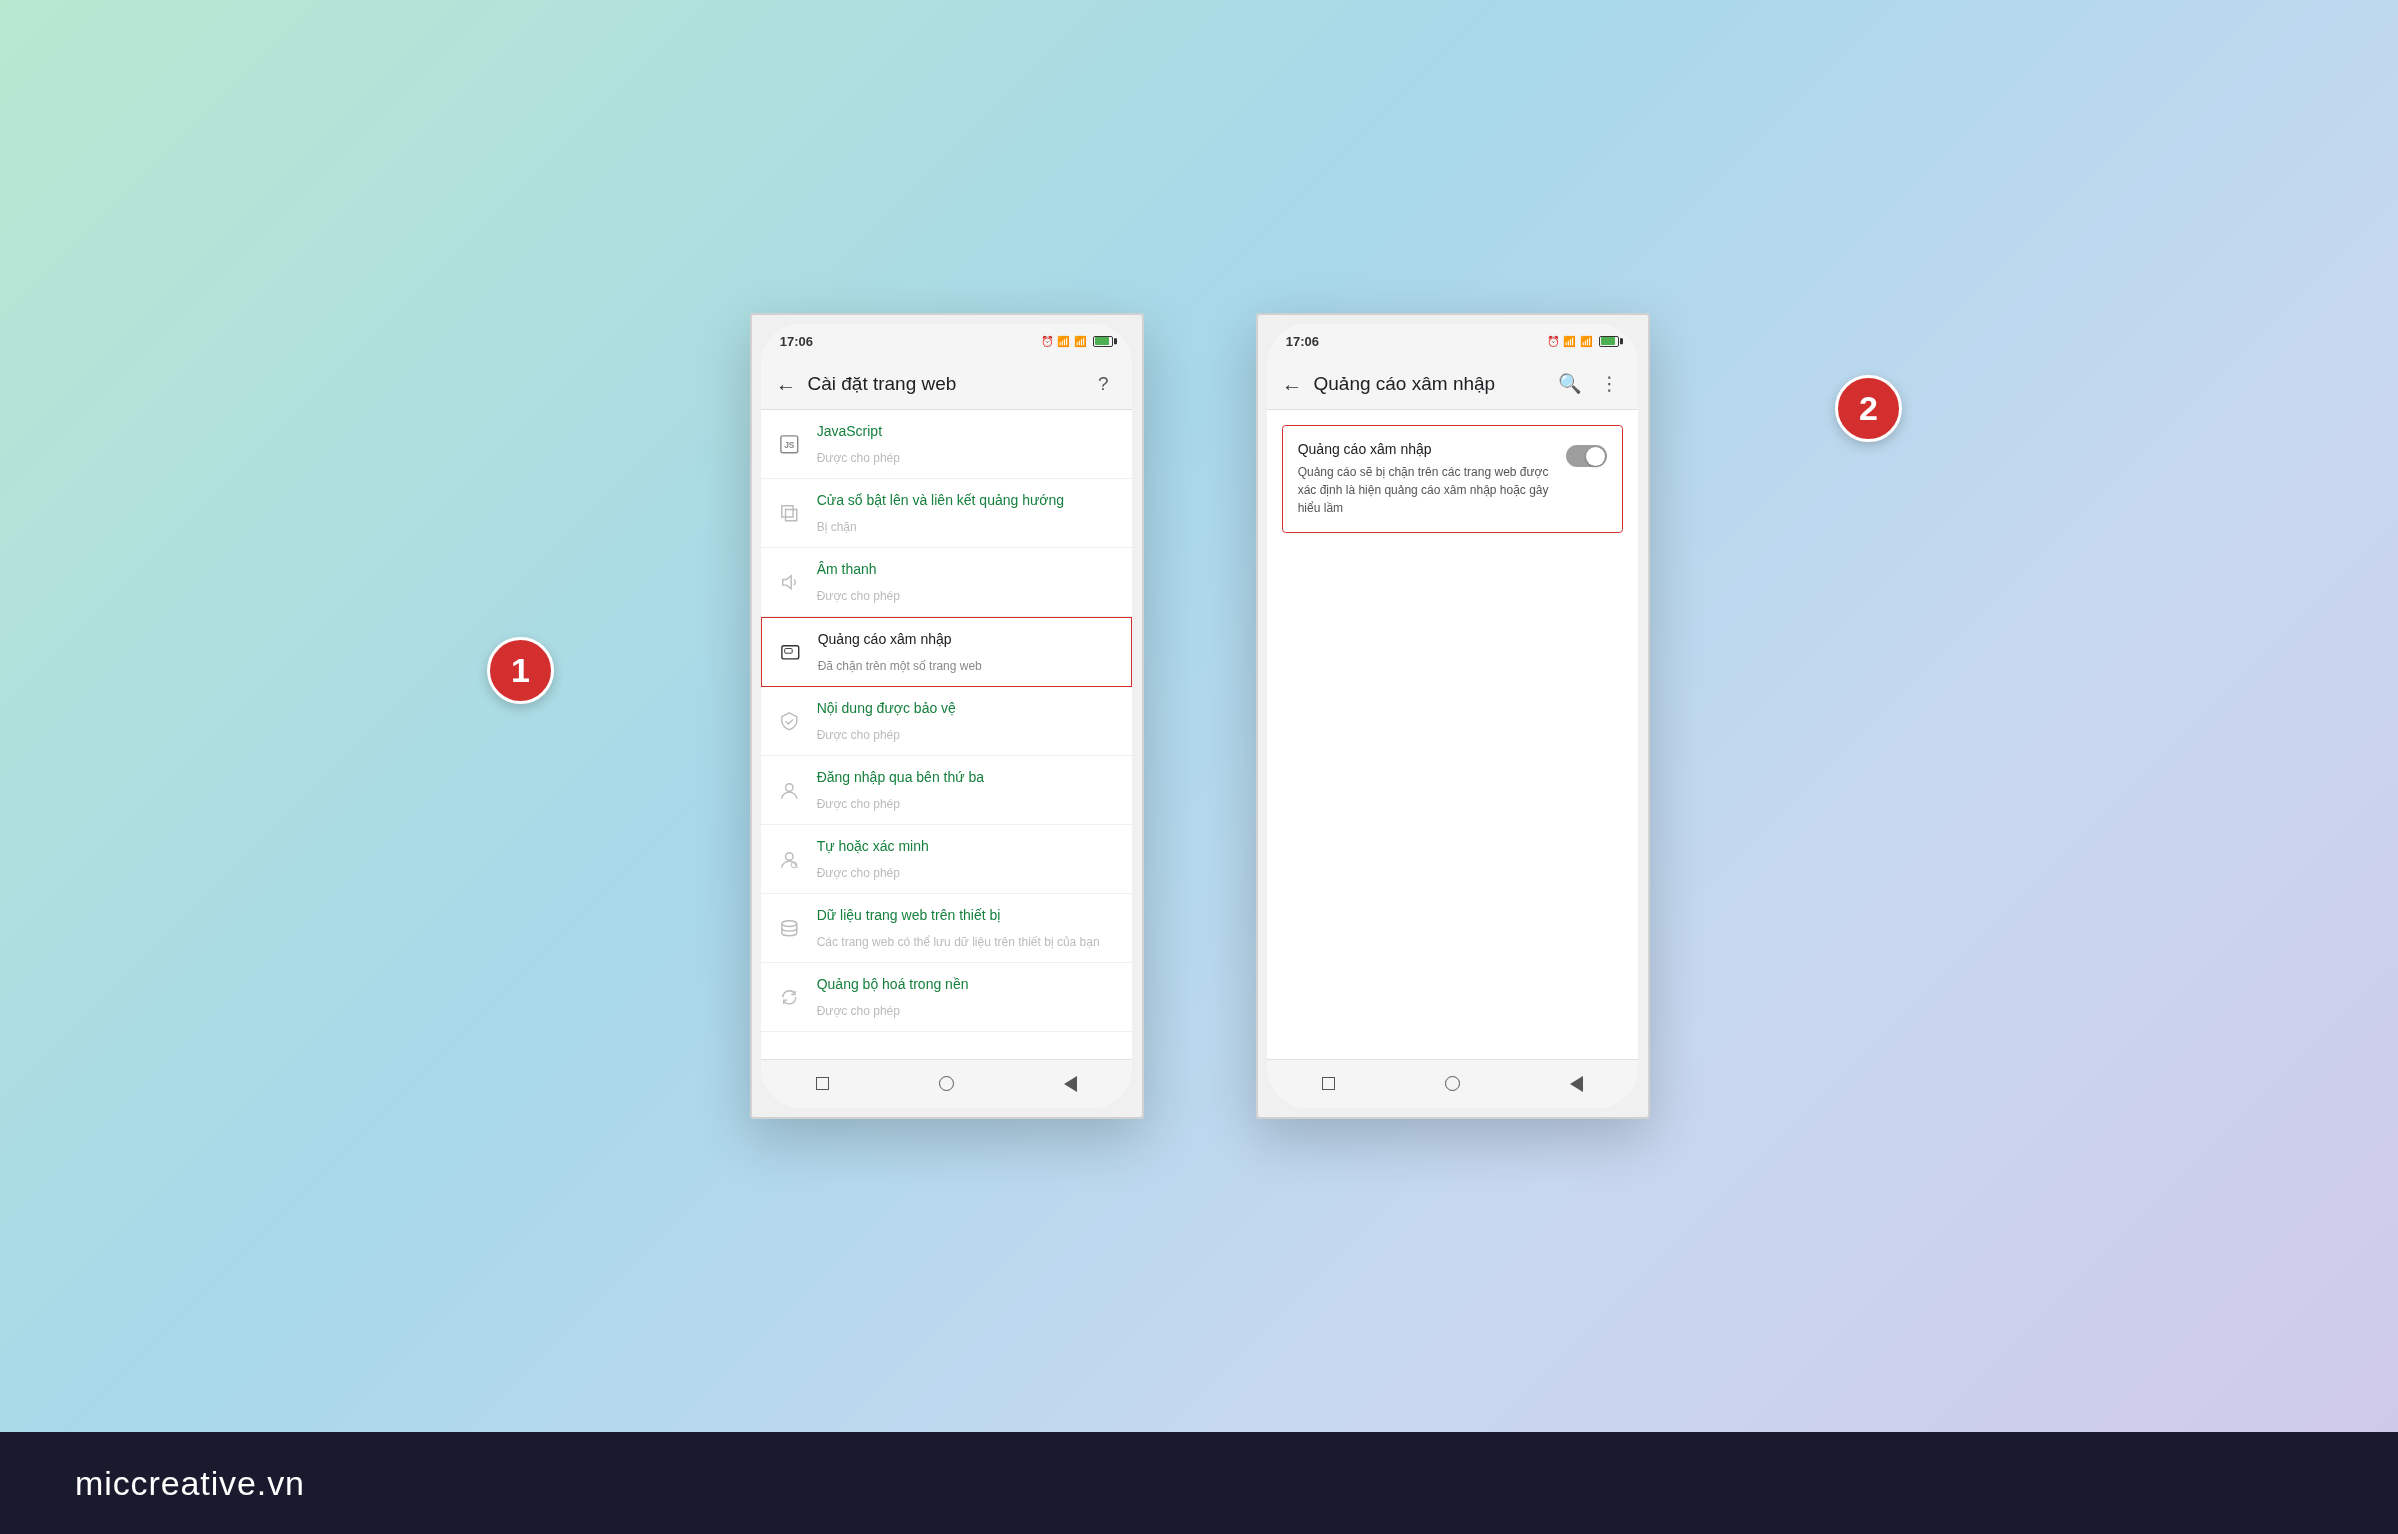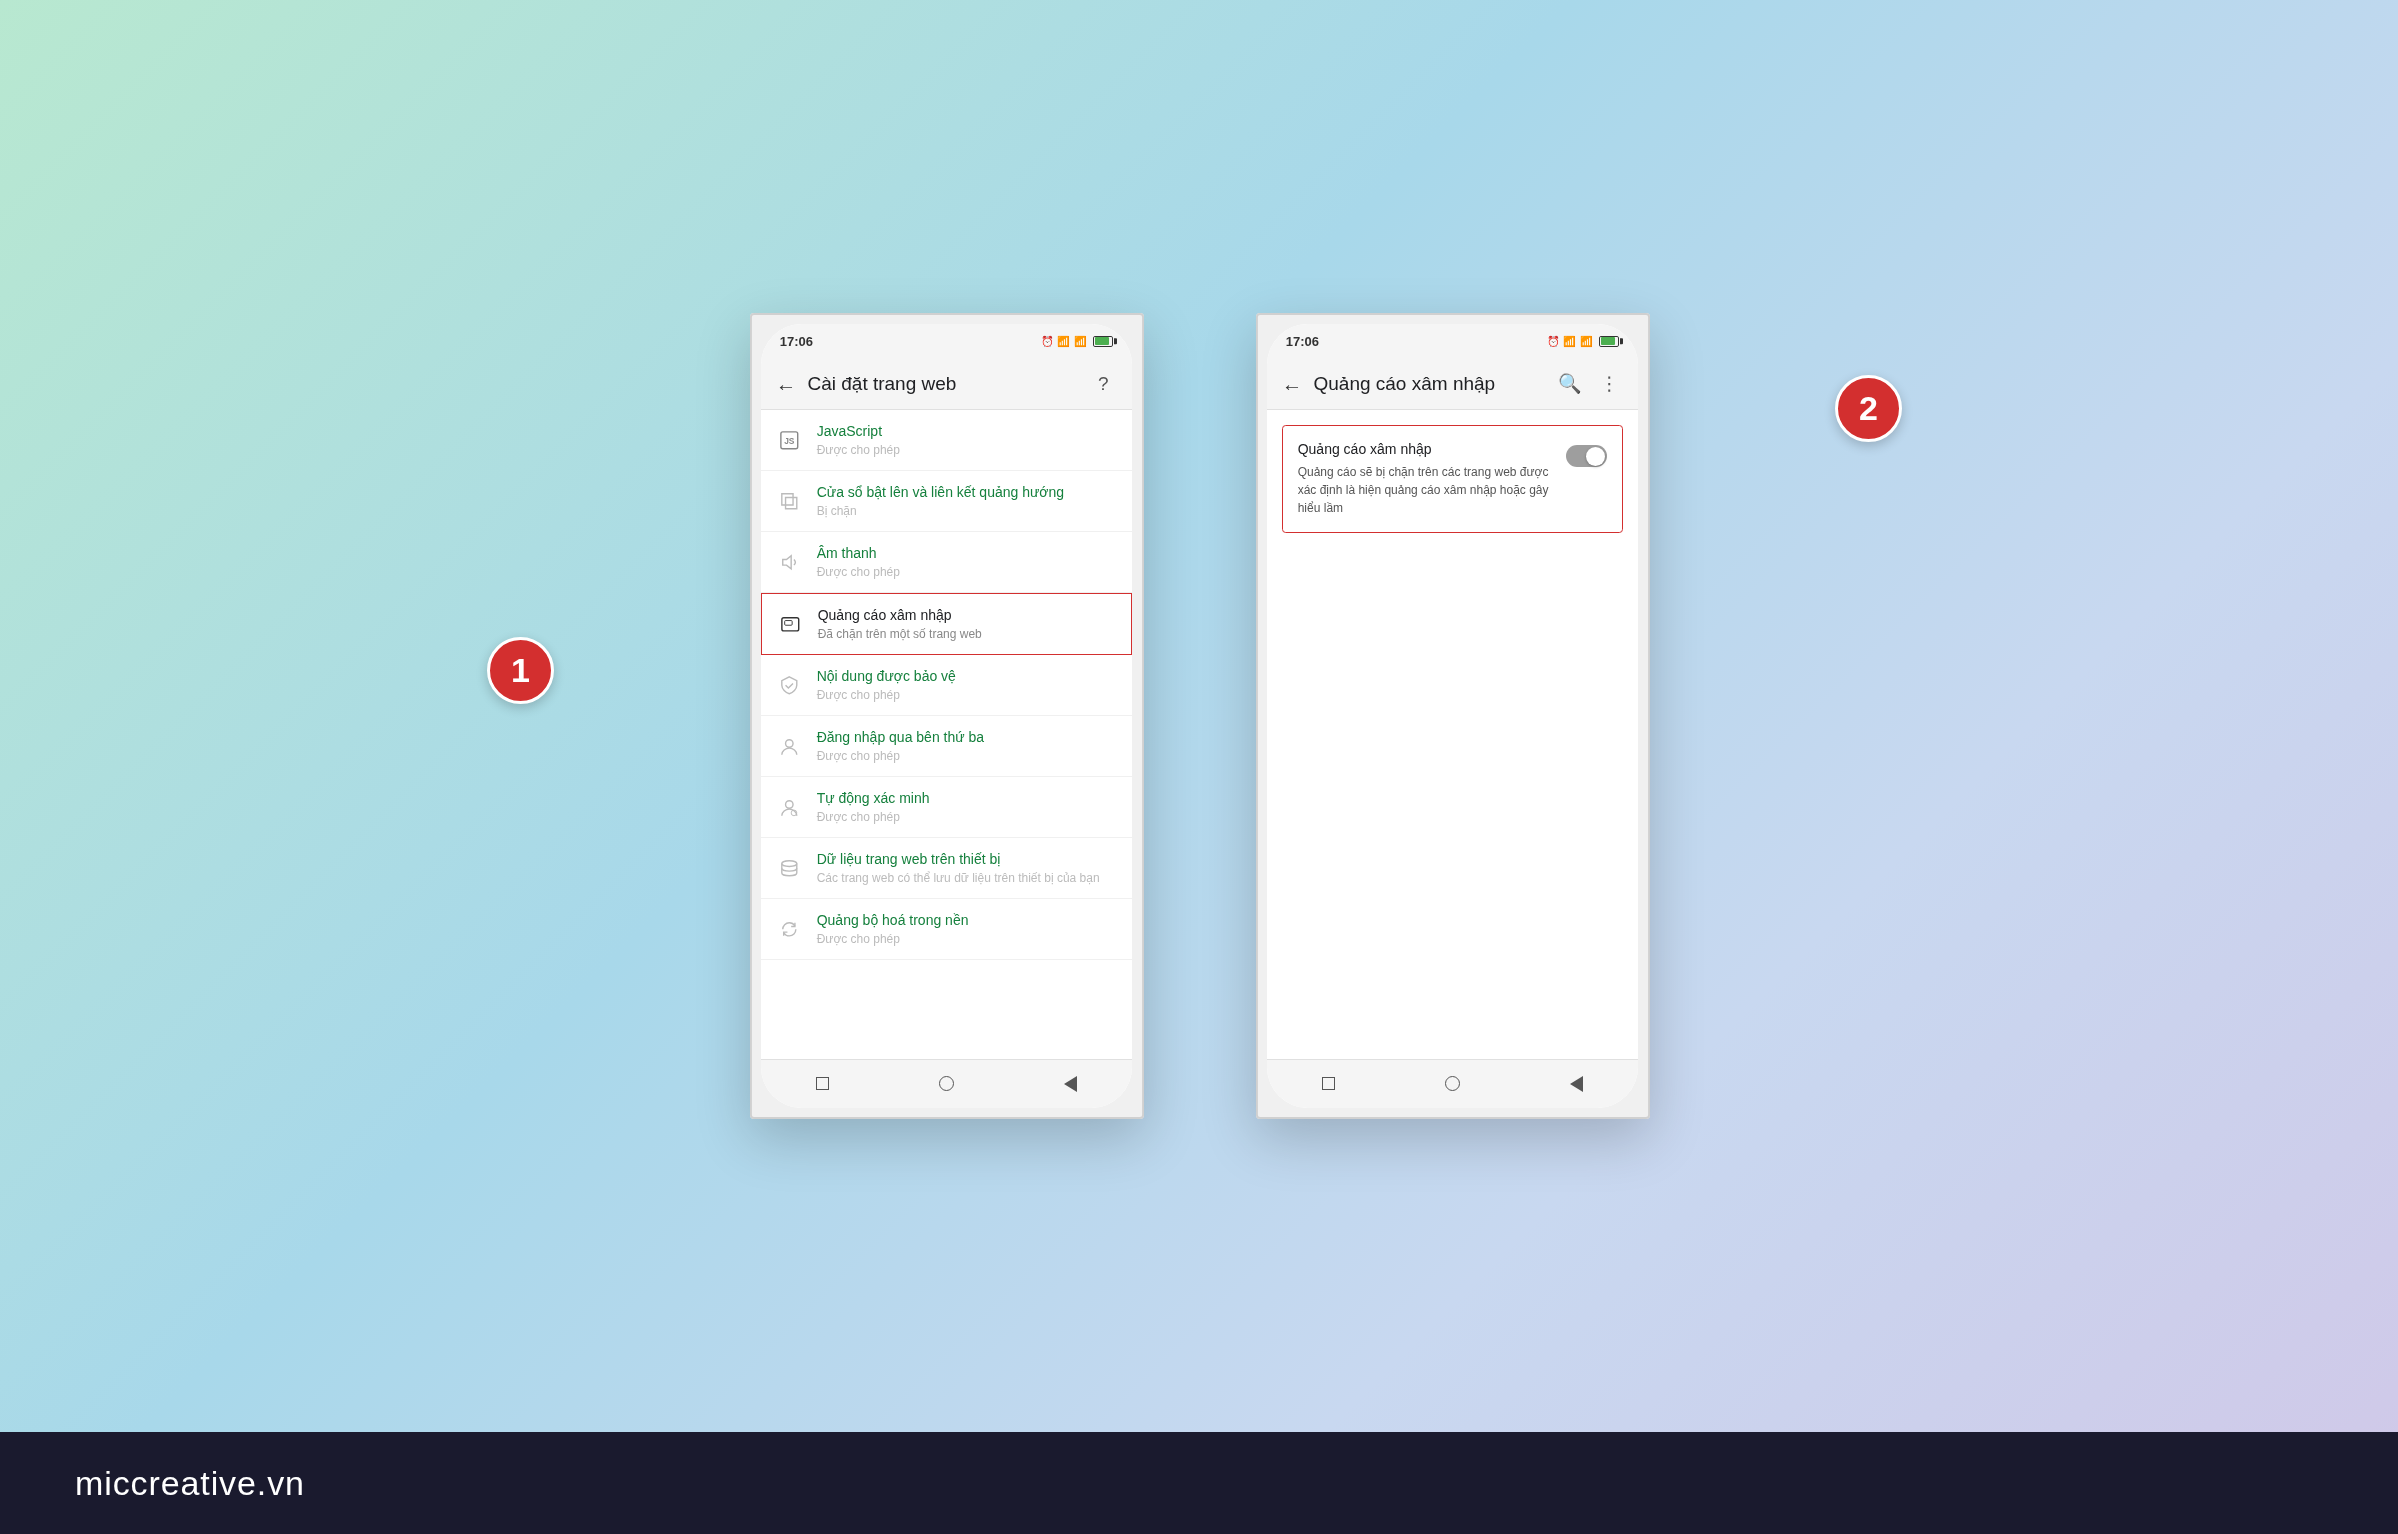--- a/index.html
+++ b/index.html
@@ -190,21 +190,21 @@
     }
     .item-text { flex: 1; }
     .item-title {
       font-size: 14px;
       color: #202124;
       font-weight: 400;
     }
     .item-subtitle {
       font-size: 12px;
       color: #888;
-      margin-top: 4px;
+      margin-top: 12px;
     }
     .item-title.muted { color: #15803d; }
     .item-subtitle.muted { color: #bbb; }
 
     
     .phone-nav {
       height: 49px;
       background: #f5f5f5;
       display: flex;
       align-items: center;
@@ -410,21 +410,21 @@
 
         <div class="settings-item">
           <div class="item-icon">
             <svg width="20.6" height="20.6" viewBox="0 0 22 22">
                 <circle cx="11" cy="8" r="4" fill="none" stroke="#bbb" stroke-width="1.5"></circle>
                 <path d="M3,20 C3,16 7,13 11,13 C15,13 19,16 19,20" fill="none" stroke="#bbb" stroke-width="1.5"></path>
                 <circle cx="16" cy="17" r="3" fill="none" stroke="#bbb" stroke-width="1"></circle>
               </svg>
           </div>
           <div class="item-text">
-            <div class="item-title muted">Tự động xác minh</div>
+            <div class="item-title muted">Tự hoặc xác minh</div>
             <div class="item-subtitle muted">Được cho phép</div>
           </div>
         </div>
 
         <div class="settings-item">
           <div class="item-icon">
             <svg width="20.6" height="20.6" viewBox="0 0 22 22">
                 <ellipse cx="11" cy="6" rx="8" ry="3" fill="none" stroke="#bbb" stroke-width="1.5"></ellipse>
                 <path d="M3,6 L3,16 C3,17.7 6.7,19 11,19 C15.3,19 19,17.7 19,16 L19,6" fill="none" stroke="#bbb" stroke-width="1.5"></path>
                 <path d="M3,11 C3,12.7 6.7,14 11,14 C15.3,14 19,12.7 19,11" fill="none" stroke="#bbb" stroke-width="1.5"></path>

